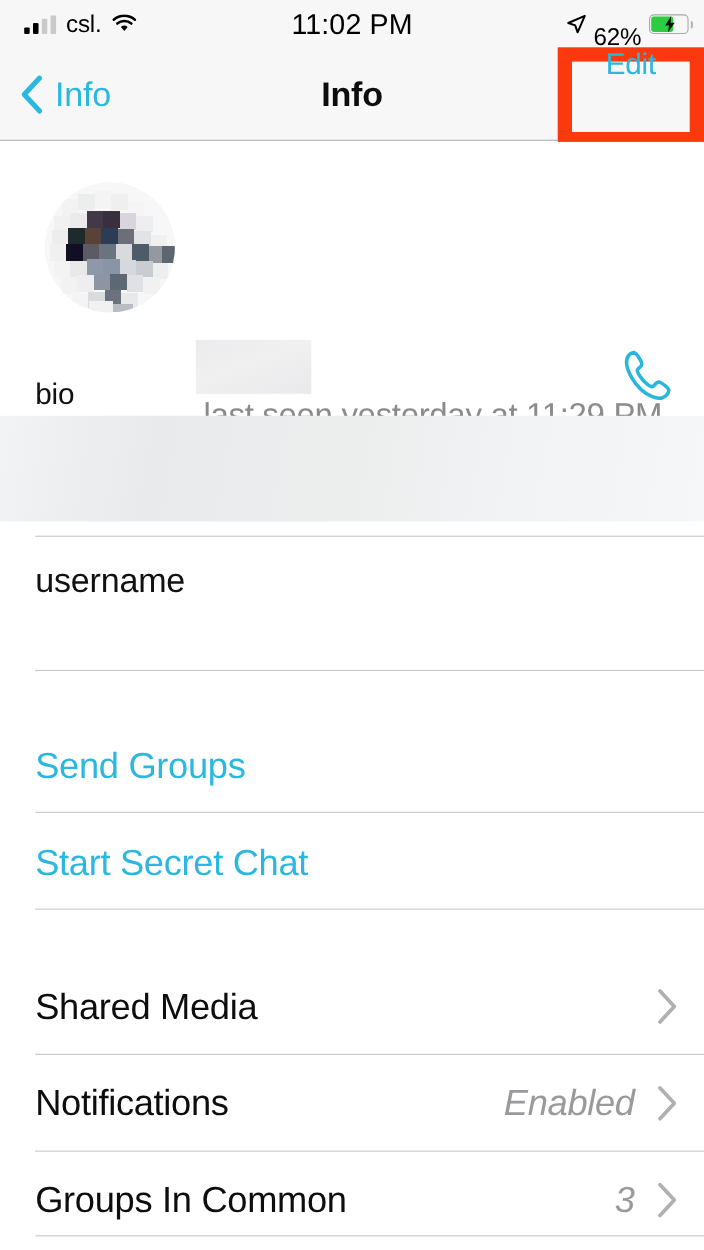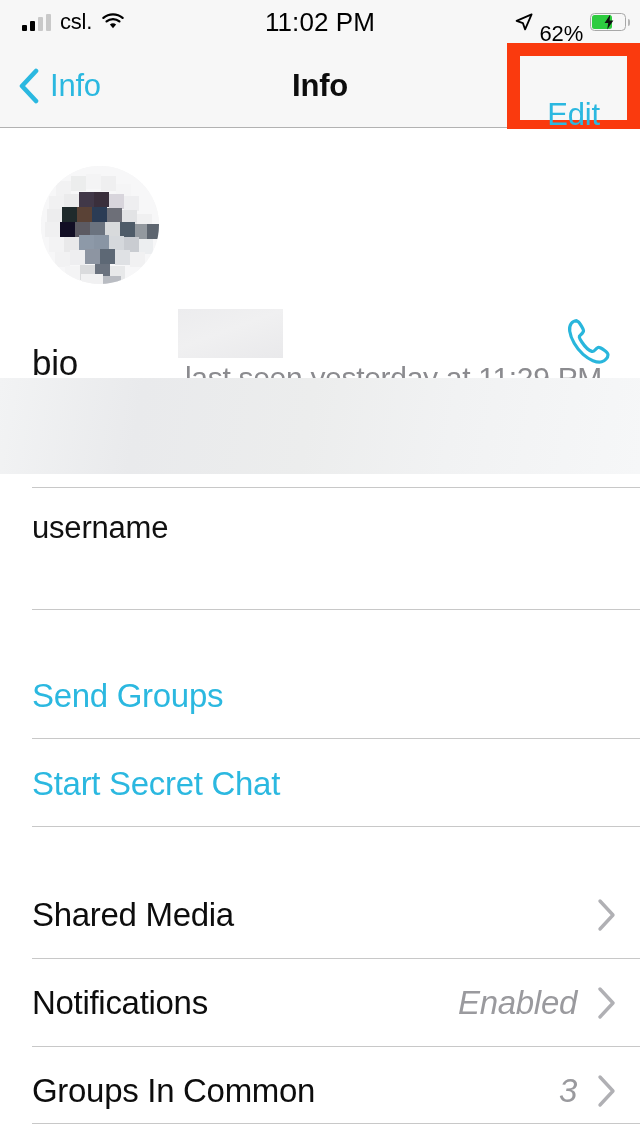--- a/index.html
+++ b/index.html
@@ -49,40 +49,40 @@
   .chev-back { width:22px; height:36px; display:block; }
   .nav-back-label { font-size:31px; color:#2BB8E0; letter-spacing:-0.2px; }
   .nav-title { position:absolute; left:0; top:0; width:640px; height:84px;
                display:flex; align-items:center; justify-content:center;
                font-size:31px; font-weight:700; color:#0d0d0d; letter-spacing:-0.2px; }
   .nav-edit-hl {
     position:absolute; left:507px; top:43px; width:133px; height:90px;
     border:13px solid #FA3A0E; background:#F7F7F7;
   }
   .nav-edit { position:absolute; left:507px; top:43px; width:133px; height:90px;
-              display:flex; align-items:flex-end; justify-content:center;
-              font-size:31px; color:#2BB8E0; cursor:pointer; letter-spacing:-0.2px; }
+              display:flex; align-items:flex-start; justify-content:center;
+              font-size:27px; color:#2BB8E0; cursor:pointer; letter-spacing:-0.2px; }
 
   
   .profile { position:absolute; top:129px; left:0; width:640px; height:199px; background:#fff; }
   .avatar {
     position:absolute; left:41px; top:37px; width:118px; height:118px;
     border-radius:50%; overflow:hidden; background:#f4f4f5;
   }
   .name-blur {
     position:absolute; left:178px; top:180px; width:105px; height:49px;
     background:linear-gradient(160deg,#ececee 0%,#f0f0f1 45%,#e9e9eb 100%);
   }
   .last-seen {
     position:absolute; left:185px; top:232px; font-size:30px; color:#8b8b8f; letter-spacing:-0.3px;
   }
   .phone-icon { position:absolute; right:25px; top:185px; width:56px; height:56px; cursor:pointer; }
 
   
-  .label-row { position:absolute; left:32px; font-size:35px; color:#111; letter-spacing:-0.2px; }
+  .label-row { position:absolute; left:32px; font-size:27px; color:#111; letter-spacing:-0.2px; }
   .bio-blur {
     position:absolute; left:0; top:378px; width:640px; height:96px;
     background:linear-gradient(100deg,#f2f3f4 0%,#e9eaec 22%,#eceded 48%,#f1f2f3 70%,#f6f7f8 100%);
   }
   .uname-blur { position:absolute; left:30px; top:557px; width:190px; height:36px; }
 
   .divider { position:absolute; left:32px; width:608px; height:1px; background:#c8c8c8; }
 
   .link-row {
     position:absolute; left:32px; font-size:33px; color:#2BB8E0; letter-spacing:-0.3px; cursor:pointer;

